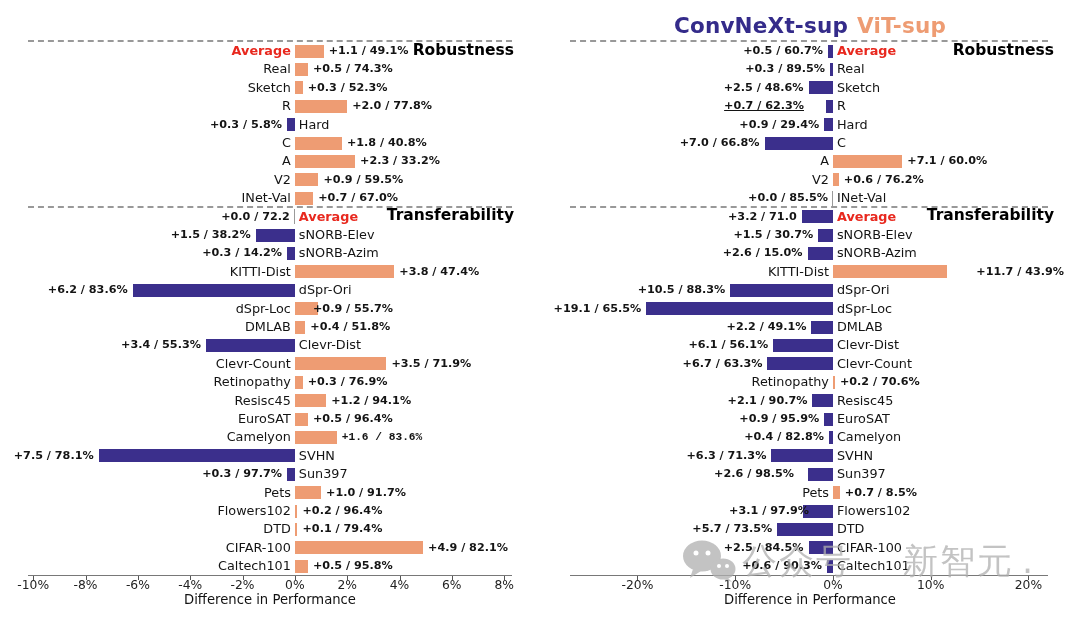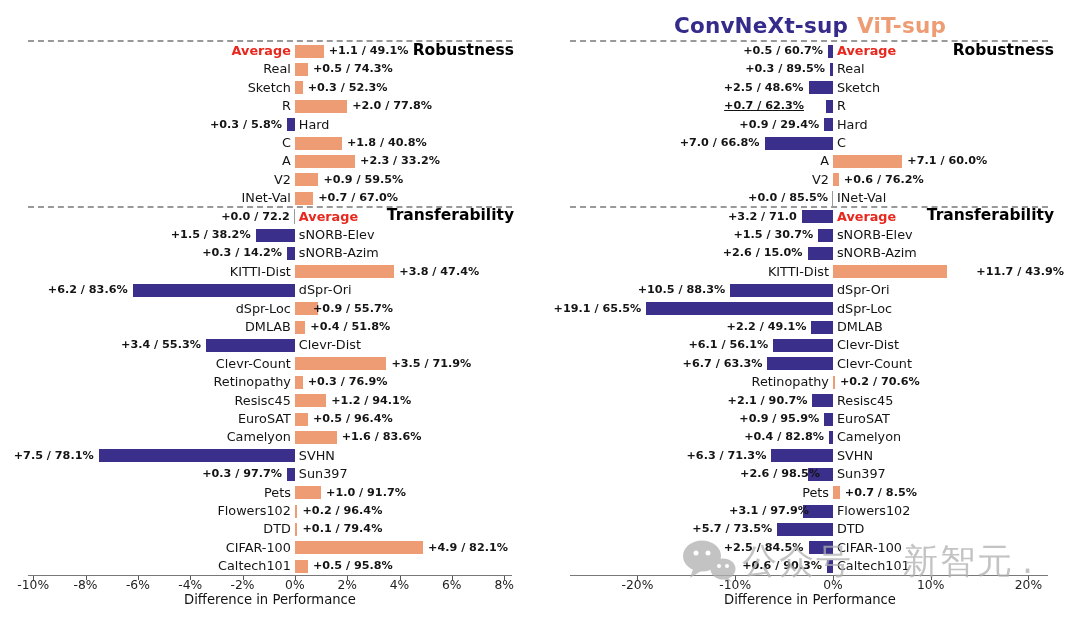--- a/index.html
+++ b/index.html
@@ -143,21 +143,21 @@
         <div class="val" style="left: 331.249px;">+1.2 / 94.1%</div>
       </div>
       <div class="crow" style="top: 410px;">
         <div class="bar vit" style="left: 294.854px; width: 13.0811px;"></div>
         <div class="cat" style="right: 249.146px;">EuroSAT</div>
         <div class="val" style="left: 312.935px;">+0.5 / 96.4%</div>
       </div>
       <div class="crow" style="top: 428.4px;">
         <div class="bar vit" style="left: 294.854px; width: 41.8595px;"></div>
         <div class="cat" style="right: 249.146px;">Camelyon</div>
-        <div class="val" style="left: 341.714px;">+1.6 / 83.6%</div>
+        <div class="val" style="left: 341.714px; font-family: Liberation Mono, monospace;">+1.6 / 83.6%</div>
       </div>
       <div class="crow" style="top: 446.8px;">
         <div class="bar conv" style="left: 98.6378px; width: 196.216px;"></div>
         <div class="cat" style="left: 298.854px;">SVHN</div>
         <div class="val" style="right: 446.362px;">+7.5 / 78.1%</div>
       </div>
       <div class="crow" style="top: 465.2px;">
         <div class="bar conv" style="left: 287.005px; width: 7.84865px;"></div>
         <div class="cat" style="left: 298.854px;">Sun397</div>
         <div class="val" style="right: 257.995px;">+0.3 / 97.7%</div>
@@ -330,21 +330,21 @@
         <div class="val" style="right: 255.961px;">+0.4 / 82.8%</div>
       </div>
       <div class="crow" style="top: 446.8px;">
         <div class="bar conv" style="left: 231.366px; width: 61.5828px;"></div>
         <div class="cat" style="left: 296.949px;">SVHN</div>
         <div class="val" style="right: 313.634px;">+6.3 / 71.3%</div>
       </div>
       <div class="crow" style="top: 465.2px;">
         <div class="bar conv" style="left: 267.534px; width: 25.4151px;"></div>
         <div class="cat" style="left: 296.949px;">Sun397</div>
-        <div class="val" style="right: 260px; margin-left: 20px;">+2.6 / 98.5%</div>
+        <div class="val" style="right: 286px; margin-left: 20px;">+2.6 / 98.5%</div>
       </div>
       <div class="crow" style="top: 483.6px;">
         <div class="bar vit" style="left: 292.949px; width: 6.84254px;"></div>
         <div class="cat" style="right: 251.051px;">Pets</div>
         <div class="val" style="left: 304.791px;">+0.7 / 8.5%</div>
       </div>
       <div class="crow" style="top: 502px;">
         <div class="bar conv" style="left: 262.646px; width: 30.3027px;"></div>
         <div class="cat" style="left: 296.949px;">Flowers102</div>
         <div class="val" style="right: 271px;">+3.1 / 97.9%</div>

